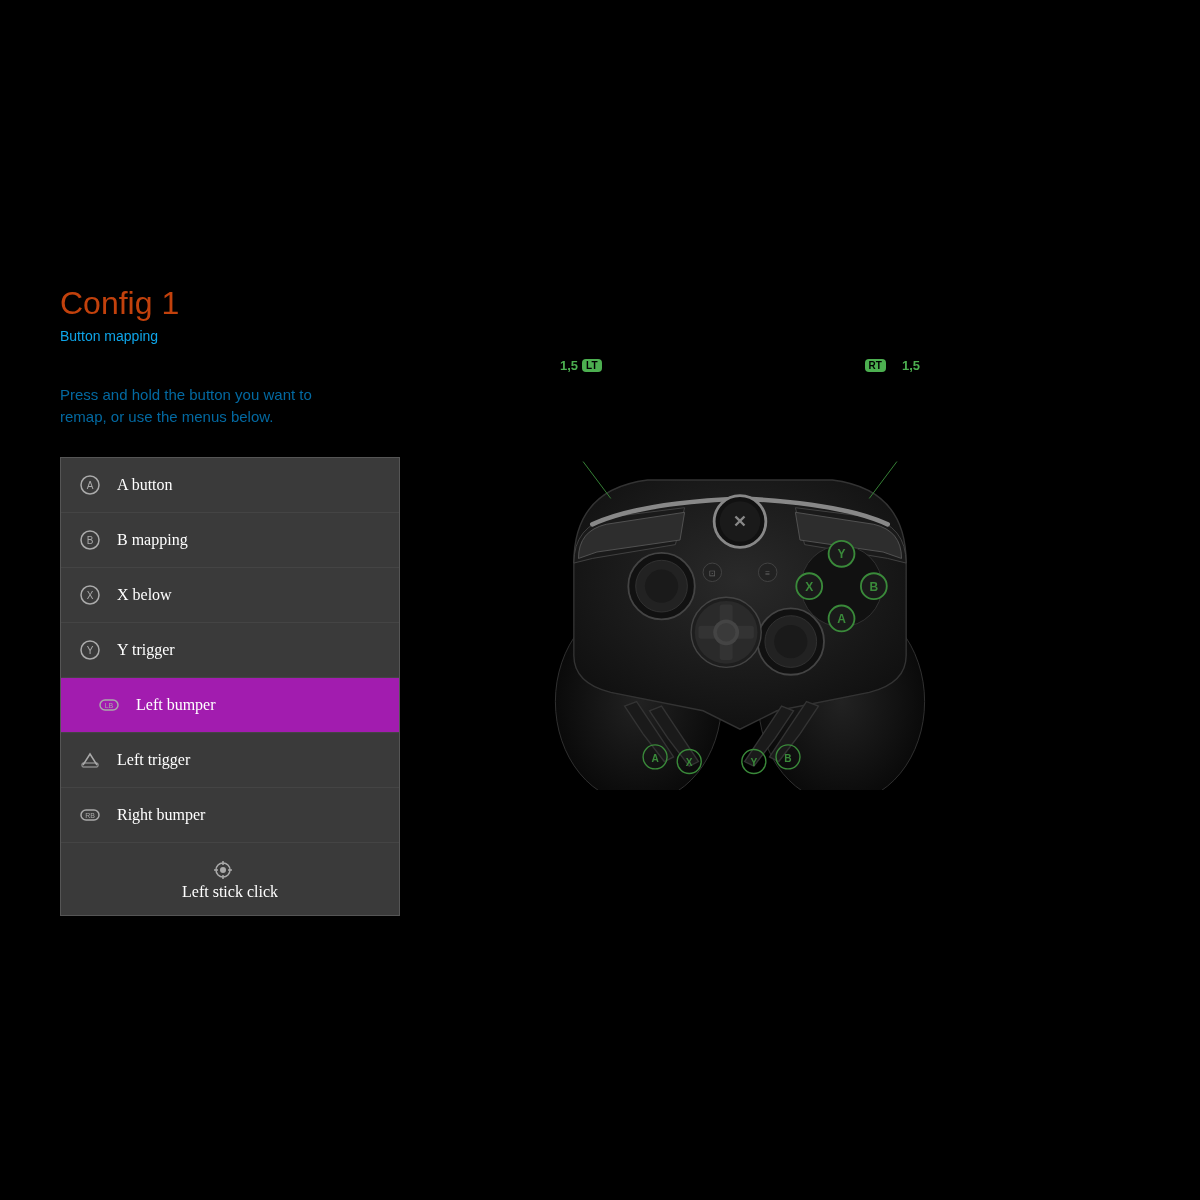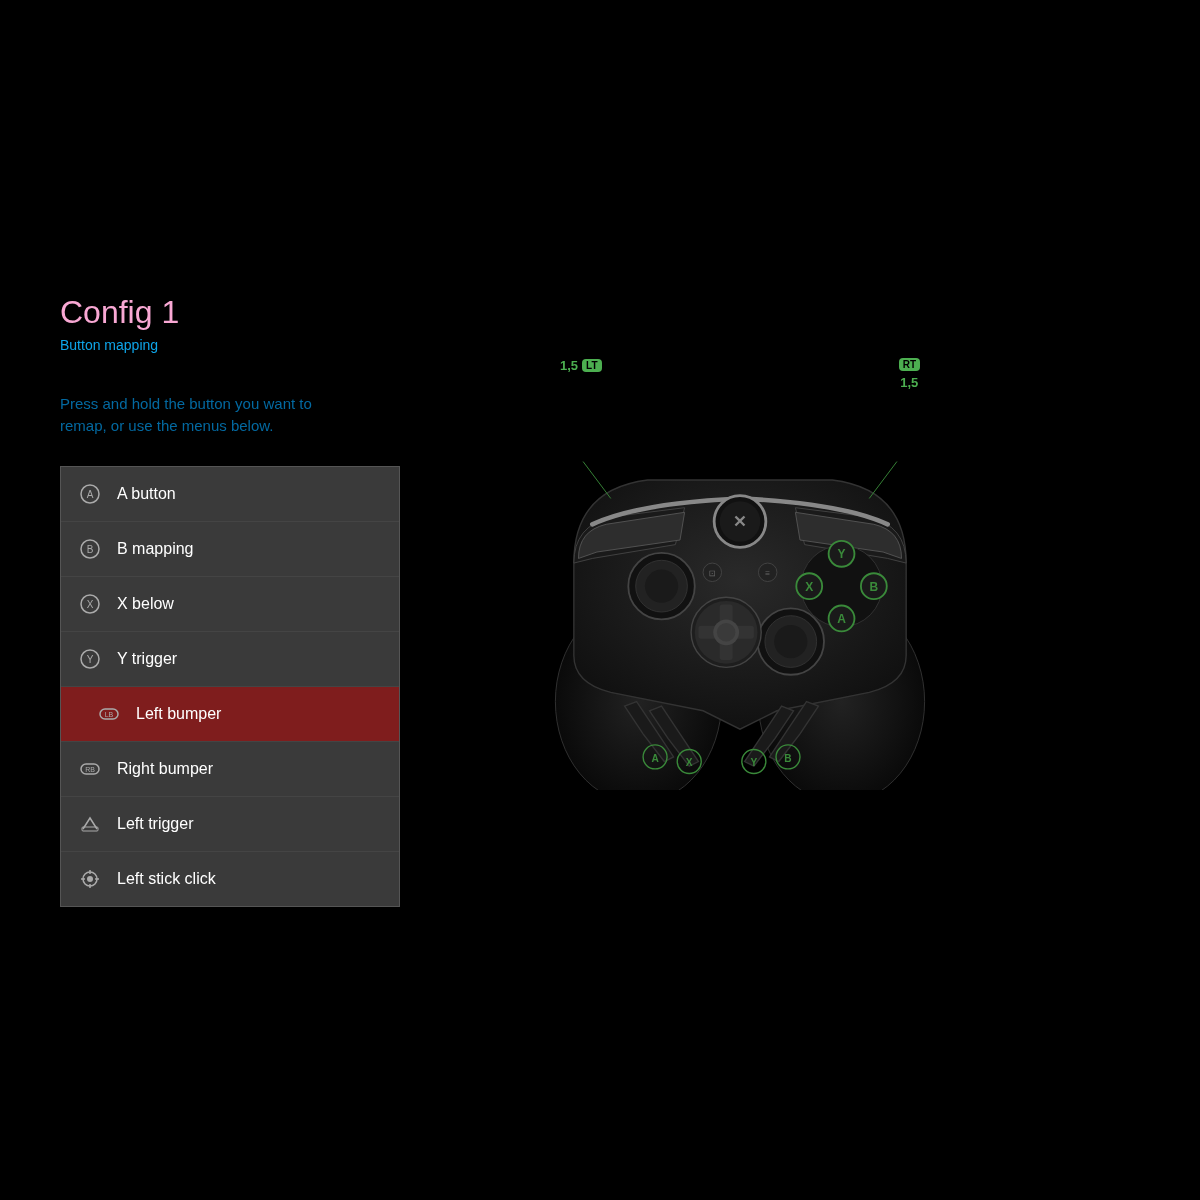--- a/index.html
+++ b/index.html
@@ -22,21 +22,21 @@
 
     .left-panel {
       width: 420px;
       flex-shrink: 0;
       padding-top: 0;
     }
 
     .config-title {
       font-size: 32px;
       font-weight: 300;
-      color: #f9a8d4;
+      color: #c2410c;
       margin-bottom: 6px;
     }
 
     .config-subtitle {
       font-size: 14px;
       color: #0ea5e9;
       margin-bottom: 40px;
     }
 
     .instructions {
@@ -56,24 +56,25 @@
       display: flex;
       align-items: center;
       padding: 14px 16px;
       cursor: pointer;
       border-bottom: 1px solid #444;
       background: #3a3a3a;
     }
 
     .button-item:last-child {
       border-bottom: none;
+      flex-direction: column;
     }
 
     .button-item.active {
-      background: #7f1d1d;
+      background: #a21caf;
       padding-left: 35px;
     }
 
     .btn-icon {
       width: 26px;
       height: 26px;
       margin-right: 14px;
       flex-shrink: 0;
       display: flex;
       align-items: center;
@@ -82,20 +83,21 @@
 
     .btn-icon svg {
       width: 22px;
       height: 22px;
     }
 
     .btn-label {
       font-size: 16px;
       color: #fff;
       font-weight: 400;
+      font-family: Liberation Serif, serif;
     }
 
     
     .right-panel {
       flex: 1;
       display: flex;
       align-items: center;
       position: relative;
       height: 600px;
     }
@@ -129,22 +131,21 @@
     }
 
     .label-rt {
       position: absolute;
       top: 18px;
       right: 80px;
       color: #4caf50;
       font-size: 13px;
       display: flex;
       align-items: center;
-      gap: 4px;
-      flex-direction: column;
+      gap: 16px;
     }
 
     .trigger-badge {
       background: #4caf50;
       color: #000;
       font-size: 10px;
       font-weight: bold;
       padding: 1px 4px;
       border-radius: 4px;
     }
@@ -208,34 +209,34 @@
             <svg viewBox="0 0 22 22" fill="none" xmlns="http://www.w3.org/2000/svg">
               <rect x="2" y="6" width="18" height="10" rx="5" stroke="#aaa" stroke-width="1.5"></rect>
               <text x="11" y="14" text-anchor="middle" fill="#aaa" font-size="7">LB</text>
             </svg>
           </span>
           <span class="btn-label">Left bumper</span>
         </div>
         <div class="button-item">
           <span class="btn-icon">
             <svg viewBox="0 0 22 22" fill="none" xmlns="http://www.w3.org/2000/svg">
+              <path d="M4,16 L11,5 L18,16" stroke="#aaa" stroke-width="1.5" fill="none"></path>
+              <rect x="3" y="14" width="16" height="4" rx="1" stroke="#aaa" stroke-width="1" fill="none"></rect>
+            </svg>
+          </span>
+          <span class="btn-label">Left trigger</span>
+        </div>
+        <div class="button-item">
+          <span class="btn-icon">
+            <svg viewBox="0 0 22 22" fill="none" xmlns="http://www.w3.org/2000/svg">
               <rect x="2" y="6" width="18" height="10" rx="5" stroke="#aaa" stroke-width="1.5"></rect>
               <text x="11" y="14" text-anchor="middle" fill="#aaa" font-size="7">RB</text>
             </svg>
           </span>
           <span class="btn-label">Right bumper</span>
-        </div>
-        <div class="button-item">
-          <span class="btn-icon">
-            <svg viewBox="0 0 22 22" fill="none" xmlns="http://www.w3.org/2000/svg">
-              <path d="M4,16 L11,5 L18,16" stroke="#aaa" stroke-width="1.5" fill="none"></path>
-              <rect x="3" y="14" width="16" height="4" rx="1" stroke="#aaa" stroke-width="1" fill="none"></rect>
-            </svg>
-          </span>
-          <span class="btn-label">Left trigger</span>
         </div>
         <div class="button-item">
           <span class="btn-icon">
             <svg viewBox="0 0 22 22" fill="none" xmlns="http://www.w3.org/2000/svg">
               <circle cx="11" cy="11" r="7" stroke="#aaa" stroke-width="1.5"></circle>
               <circle cx="11" cy="11" r="3" fill="#aaa"></circle>
               <line x1="11" y1="2" x2="11" y2="6" stroke="#aaa" stroke-width="1.5"></line>
               <line x1="11" y1="16" x2="11" y2="20" stroke="#aaa" stroke-width="1.5"></line>
               <line x1="2" y1="11" x2="6" y2="11" stroke="#aaa" stroke-width="1.5"></line>
               <line x1="16" y1="11" x2="20" y2="11" stroke="#aaa" stroke-width="1.5"></line>

